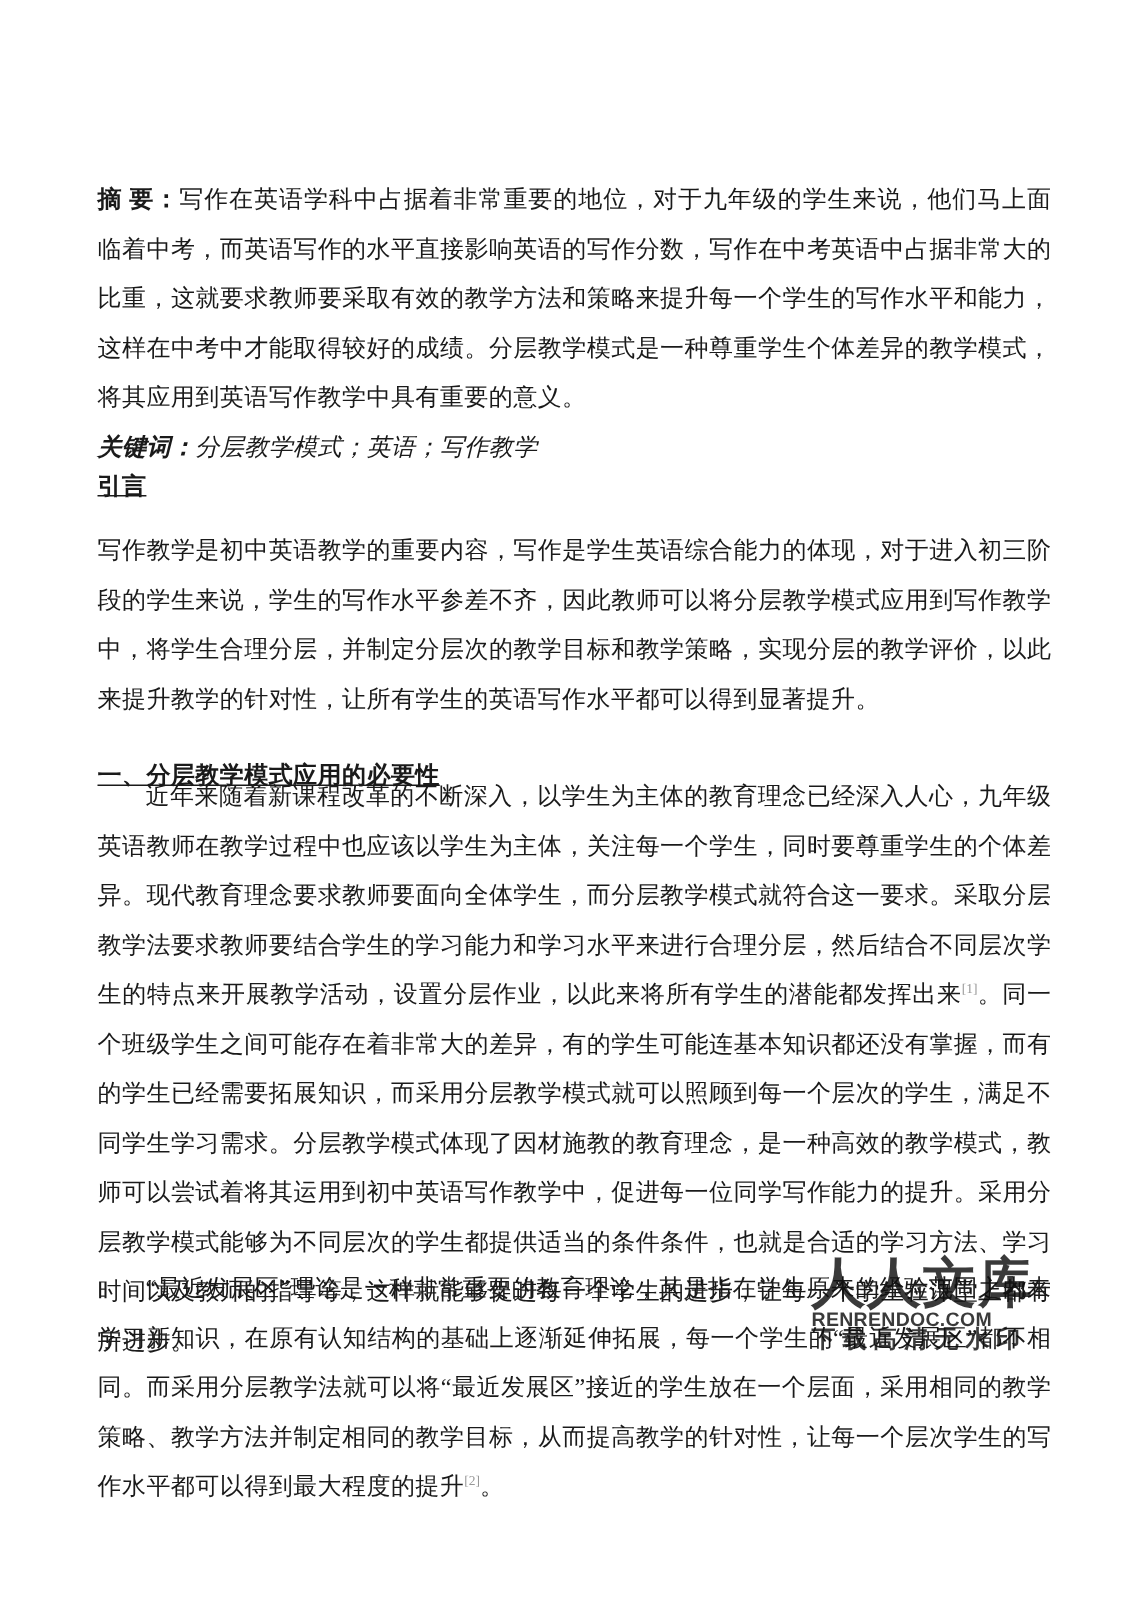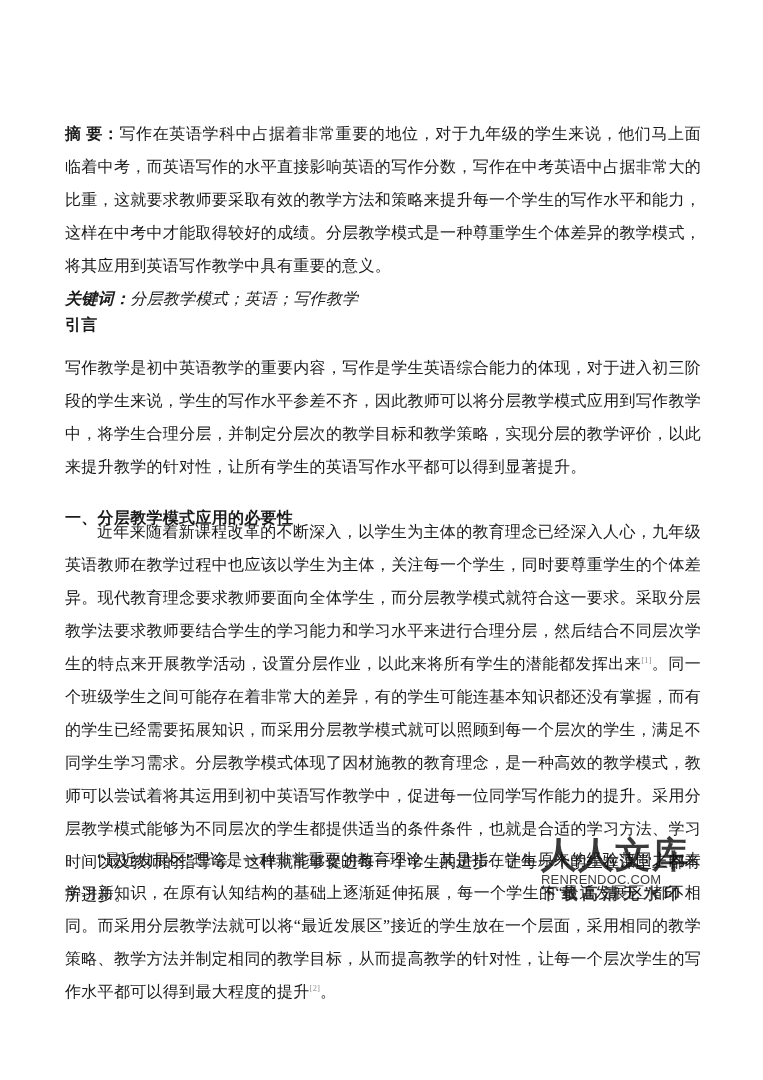--- a/index.html
+++ b/index.html
@@ -20,20 +20,21 @@
     left: 65px;
     width: 636px;
     font-size: 16px;
     line-height: 33px;
     letter-spacing: 0.3px;
     text-align: justify;
     text-justify: inter-ideograph;
   }
   .heading {
     font-weight: bold;
+    text-decoration: underline;
   }
   .label {
     font-weight: bold;
   }
   .indent2 {
     text-indent: 2em;
   }
   .ref {
     color: #979797;
     font-size: 9px;
@@ -53,21 +54,21 @@
   }
   .wm-title {
     font-weight: 900;
     font-size: 36px;
     line-height: 38px;
     letter-spacing: 1px;
     white-space: nowrap;
   }
   .wm-domain {
     font-family: "Liberation Sans", "DejaVu Sans", sans-serif;
-    font-weight: normal;
+    font-weight: bold;
     font-size: 13px;
     line-height: 13px;
     letter-spacing: 0.2px;
     margin-top: -1px;
     white-space: nowrap;
   }
   .wm-tagline {
     font-weight: bold;
     font-size: 16px;
     line-height: 15px;

